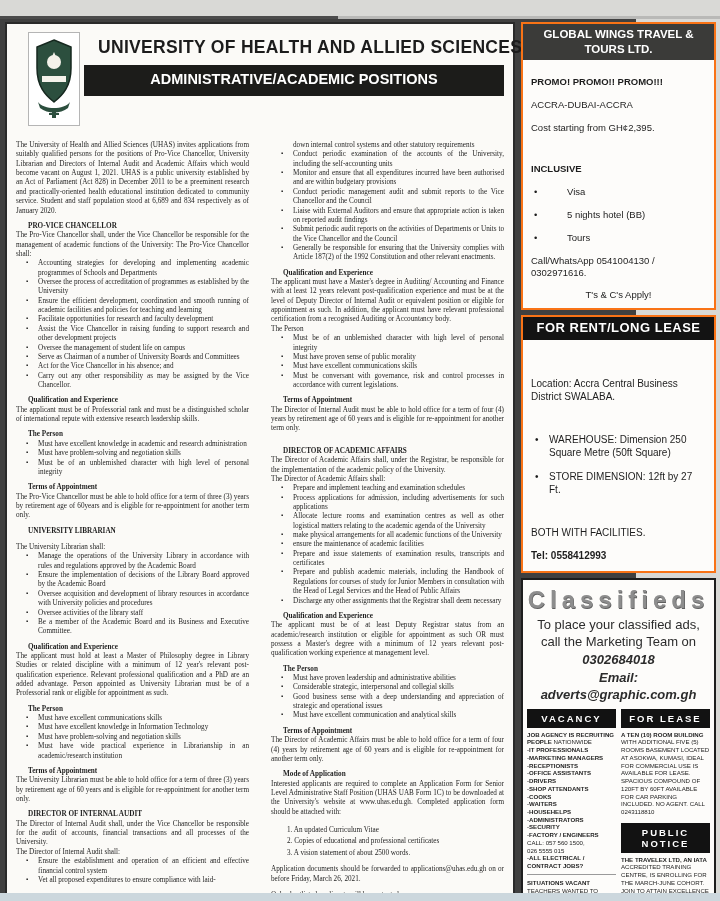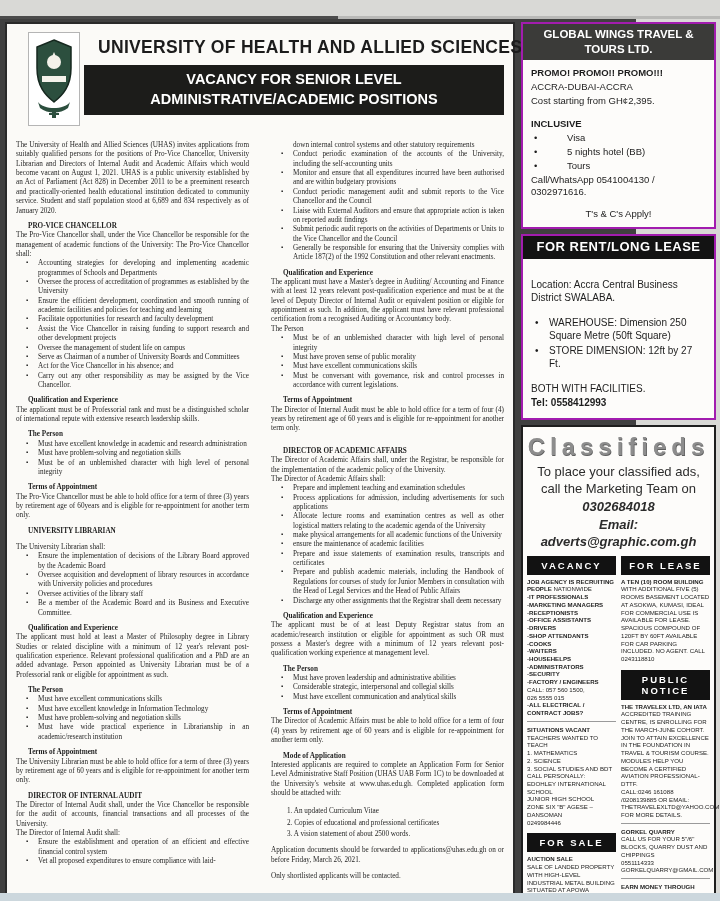--- a/index.html
+++ b/index.html
@@ -38,26 +38,26 @@
   .ad-col .seg[data-type="p"]{margin-top:0;}
   .ad-col .seg[data-type="b"]{padding-left:22px;position:relative;}
   .ad-col .seg[data-type="b"]::before{content:"▪";position:absolute;left:10px;top:0;font-size:6px;color:#1f1f1f;}
   .ad-col .seg[data-type="cont"]{padding-left:22px;}
   .ad-col .seg[data-type="n"]{padding-left:16px;margin-top:2px;}
   .ad-col .seg[data-type="gap"]{height:7px;}
   .seg b.lead{font-weight:bold;}
 
   
   .rail{position:absolute;left:521px;top:6px;width:195px;}
-  .box{border:2px solid #a21caf;background:#fdfcfa;margin-bottom:5px;box-sizing:border-box;}
+  .box{border:2px solid #f97316;background:#fdfcfa;margin-bottom:5px;box-sizing:border-box;}
   .box-header{background:#3b3b39;color:#fff;font-weight:bold;text-align:center;
     font-size:11.5px;line-height:1.3;padding:3px 14px;}
   .rent-header{background:#131313;font-size:13px;letter-spacing:.5px;padding:3px 4px;}
   .box-body{padding:6px 8px;font-size:9.5px;line-height:1.35;color:#1d1d1d;}
-  .box-body .seg{margin-top:1px;}
+  .box-body .seg{margin-top:10px;}
   .box-body .seg[data-type="gap"]{height:9px;}
   .box-body .seg[data-type="c"]{text-align:center;margin-top:9px;}
   .travel .seg[data-type="b"]{padding-left:36px;position:relative;}
   .travel .seg[data-type="b"]::before{content:"•";position:absolute;left:3px;top:0;}
   .rentlease .box-body{font-size:10px;padding:8px 8px;}
   .rentlease .seg[data-type="b"]{padding-left:18px;position:relative;}
   .rentlease .seg[data-type="b"]::before{content:"•";position:absolute;left:4px;top:0;}
 
   .cl-box{border:2px solid #1e1e1e;background:#fdfcfa;padding:4px 4px 5px 4px;box-sizing:border-box;}
   .cl-logo{text-align:center;font-size:24px;font-weight:bold;color:#8d8d8d;
@@ -87,21 +87,20 @@
           <path d="M20 2 L37 9 V30 C37 48 29 57 20 64 C11 57 3 48 3 30 V9 Z" fill="#2c4f3e" stroke="#16281f" stroke-width="1.5"></path>
           <circle cx="20" cy="24" r="7" fill="#f4f2ea"></circle>
           <path d="M20 14 L23 21 L17 21 Z" fill="#f4f2ea"></path>
           <path d="M8 38 H32 V44 H8 Z" fill="#f4f2ea"></path>
           <path d="M4 64 C10 72 30 72 36 64 L34 70 C26 76 14 76 6 70 Z" fill="#2c4f3e"></path>
           <path d="M18 72 H22 V80 H18 Z M15 75 H25 V77 H15 Z" fill="#2c4f3e"></path>
         </svg>
       </div>
       <div class="uni-title">UNIVERSITY OF HEALTH AND ALLIED SCIENCES</div>
       <div class="banner">
-        <div>VACANCY FOR SENIOR LEVEL</div>
         <div>ADMINISTRATIVE/ACADEMIC POSITIONS</div>
       </div>
     </div>
     <div class="ad-cols">
       <div class="ad-col">
 
       <div class="seg" data-type="p"><b class="lead"></b><span>The University of Health and Allied Sciences (UHAS) invites applications from suitably qualified persons for the positions of Pro-Vice Chancellor, University Librarian and Directors of Internal Audit and Academic Affairs which would become vacant on August 1, 2021. UHAS is a public university established by an Act of Parliament (Act 828) in December 2011 to be a preeminent research and practically-oriented health educational institution dedicated to community service. Student and staff population stood at 6,689 and 834 respectively as of January 2020.</span></div>
           <div class="seg" data-type="head"><b class="lead"></b><span>PRO-VICE CHANCELLOR</span></div>
           <div class="seg" data-type="p"><b class="lead"></b><span>The Pro-Vice Chancellor shall, under the Vice Chancellor be responsible for the management of academic functions of the University: The Pro-Vice Chancellor shall:</span></div>
           <div class="seg" data-type="b"><b class="lead"></b><span>Accounting strategies for developing and implementing academic programmes of Schools and Departments</span></div>
@@ -117,20 +116,21 @@
           <div class="seg" data-type="p"><b class="lead"></b><span>The applicant must be of Professorial rank and must be a distinguished scholar of international repute with extensive research leadership skills.</span></div>
           <div class="seg" data-type="head"><b class="lead"></b><span>The Person</span></div>
           <div class="seg" data-type="b"><b class="lead"></b><span>Must have excellent knowledge in academic and research administration</span></div>
           <div class="seg" data-type="b"><b class="lead"></b><span>Must have problem-solving and negotiation skills</span></div>
           <div class="seg" data-type="b"><b class="lead"></b><span>Must be of an unblemished character with high level of personal integrity</span></div>
           <div class="seg" data-type="head"><b class="lead"></b><span>Terms of Appointment</span></div>
           <div class="seg" data-type="p"><b class="lead"></b><span>The Pro-Vice Chancellor must be able to hold office for a term of three (3) years by retirement age of 60years and is eligible for re-appointment for another term only.</span></div>
           <div class="seg" data-type="head"><b class="lead"></b><span>UNIVERSITY LIBRARIAN</span></div>
           <div class="seg" data-type="gap"><b class="lead"></b><span></span></div>
           <div class="seg" data-type="p"><b class="lead"></b><span>The University Librarian shall:</span></div>
+          <div class="seg" data-type="b"><b class="lead"></b><span>Manage the operations of the University Library in accordance with rules and regulations approved by the Academic Board</span></div>
           <div class="seg" data-type="b"><b class="lead"></b><span>Ensure the implementation of decisions of the Library Board approved by the Academic Board</span></div>
           <div class="seg" data-type="b"><b class="lead"></b><span>Oversee acquisition and development of library resources in accordance with University policies and procedures</span></div>
           <div class="seg" data-type="b"><b class="lead"></b><span>Oversee activities of the library staff</span></div>
           <div class="seg" data-type="b"><b class="lead"></b><span>Be a member of the Academic Board and its Business and Executive Committee.</span></div>
           <div class="seg" data-type="head"><b class="lead"></b><span>Qualification and Experience</span></div>
           <div class="seg" data-type="p"><b class="lead"></b><span>The applicant must hold at least a Master of Philosophy degree in Library Studies or related discipline with a minimum of 12 year's relevant post-qualification experience. Relevant professional qualification and a PhD are an added advantage. Person appointed as University Librarian must be of a Professorial rank or eligible for appointment as such.</span></div>
           <div class="seg" data-type="head"><b class="lead"></b><span>The Person</span></div>
           <div class="seg" data-type="b"><b class="lead"></b><span>Must  have excellent communications skills</span></div>
           <div class="seg" data-type="b"><b class="lead"></b><span>Must have excellent knowledge  in Information Technology</span></div>
           <div class="seg" data-type="b"><b class="lead"></b><span>Must have problem-solving and negotiation skills</span></div>
@@ -171,20 +171,21 @@
           <div class="seg" data-type="b"><b class="lead"></b><span>make physical arrangements for all academic functions of the University</span></div>
           <div class="seg" data-type="b"><b class="lead"></b><span>ensure the maintenance of academic facilities</span></div>
           <div class="seg" data-type="b"><b class="lead"></b><span>Prepare and issue statements of examination results, transcripts and certificates</span></div>
           <div class="seg" data-type="b"><b class="lead"></b><span>Prepare and publish academic materials, including the Handbook of Regulations for courses of study for Junior Members in consultation with the Head of Legal Services and the Head of Public Affairs</span></div>
           <div class="seg" data-type="b"><b class="lead"></b><span>Discharge any other assignments that the Registrar shall deem necessary</span></div>
           <div class="seg" data-type="head"><b class="lead"></b><span>Qualification and Experience</span></div>
           <div class="seg" data-type="p"><b class="lead"></b><span>The applicant must be of at least Deputy Registrar status from an academic/research institution or eligible for appointment as such OR must possess a Master's degree with a minimum of 12 years relevant post-qualification working experience at management level.</span></div>
           <div class="seg" data-type="head"><b class="lead"></b><span>The Person</span></div>
           <div class="seg" data-type="b"><b class="lead"></b><span>Must have proven leadership and administrative abilities</span></div>
           <div class="seg" data-type="b"><b class="lead"></b><span>Considerable strategic, interpersonal and collegial skills</span></div>
+          <div class="seg" data-type="b"><b class="lead"></b><span>Good business sense with a deep understanding and appreciation of strategic and operational issues</span></div>
           <div class="seg" data-type="b"><b class="lead"></b><span>Must have excellent communication and analytical skills</span></div>
           <div class="seg" data-type="head"><b class="lead"></b><span>Terms of Appointment</span></div>
           <div class="seg" data-type="p"><b class="lead"></b><span>The Director of Academic Affairs must be able to hold office for a term of four (4) years by retirement age of 60 years and is eligible for re-appointment for another term only.</span></div>
           <div class="seg" data-type="head"><b class="lead"></b><span>Mode of Application</span></div>
           <div class="seg" data-type="p"><b class="lead"></b><span>Interested applicants are required to complete an Application Form for Senior Level Administrative Staff Position (UHAS UAB Form 1C) to be downloaded at the University's website at www.uhas.edu.gh. Completed application form should be attached with:</span></div>
           <div class="seg" data-type="gap"><b class="lead"></b><span></span></div>
           <div class="seg" data-type="n"><b class="lead"></b><span>1.   An updated Curriculum Vitae</span></div>
           <div class="seg" data-type="n"><b class="lead"></b><span>2.   Copies of educational and professional certificates</span></div>
           <div class="seg" data-type="n"><b class="lead"></b><span>3.   A vision statement of about 2500 words.</span></div>
           <div class="seg" data-type="gap"><b class="lead"></b><span></span></div>

